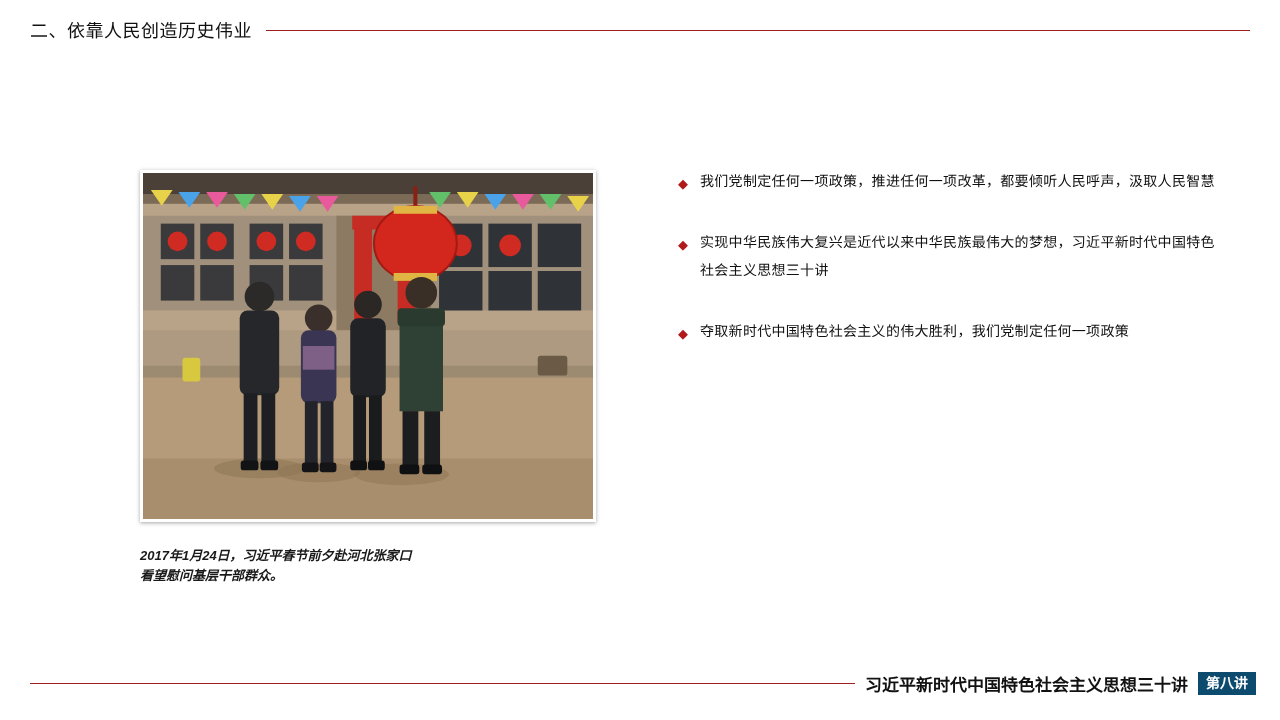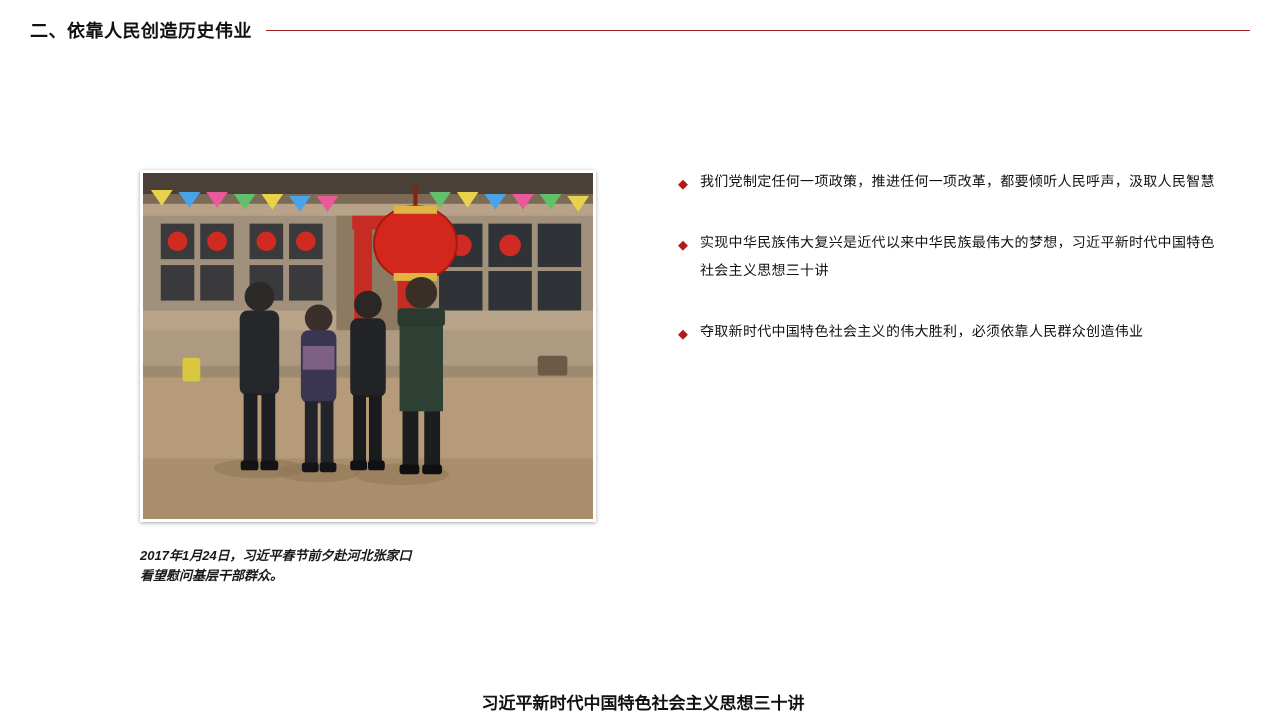--- a/index.html
+++ b/index.html
@@ -22,21 +22,21 @@
     top: 14px;
     left: 30px;
     right: 30px;
     height: 30px;
     display: flex;
     align-items: center;
     gap: 14px;
   }
   .header-title {
     font-size: 18px;
-    font-weight: bold;
+    font-weight: normal;
     color: #111;
     white-space: nowrap;
     letter-spacing: 0.5px;
   }
   .header-rule {
     flex: 1 1 auto;
     height: 0;
     border-top: 1.5px solid #9e1f1f;
     margin-top: 2px;
   }
@@ -105,26 +105,25 @@
     line-height: 1.95;
     color: #111;
     letter-spacing: 0.3px;
   }
 
   
   .slide-footer {
     position: absolute;
     left: 30px;
     right: 24px;
-    bottom: 12px;
+    bottom: 22px;
     height: 30px;
     display: flex;
     align-items: center;
     gap: 10px;
-    flex-direction: column;
   }
   .footer-rule {
     flex: 1 1 auto;
     height: 0;
     border-top: 1.5px solid #9e1f1f;
   }
   .footer-title {
     font-size: 17px;
     font-weight: bold;
     color: #111;
@@ -285,21 +284,21 @@
       <span class="bullet-text">我们党制定任何一项政策，推进任何一项改革，都要倾听人民呼声，汲取人民智慧</span>
     </div>
 
     <div class="bullet-item">
       <span class="bullet-marker">◆</span>
       <span class="bullet-text">实现中华民族伟大复兴是近代以来中华民族最伟大的梦想，习近平新时代中国特色社会主义思想三十讲</span>
     </div>
 
     <div class="bullet-item">
       <span class="bullet-marker">◆</span>
-      <span class="bullet-text">夺取新时代中国特色社会主义的伟大胜利，必须依靠人民群众创造伟业</span>
+      <span class="bullet-text">夺取新时代中国特色社会主义的伟大胜利，我们党制定任何一项政策</span>
     </div>
 
   </div>
 </div>
 
 <div class="slide-footer">
   <div class="footer-rule"></div>
   <div class="footer-title">习近平新时代中国特色社会主义思想三十讲</div>
   <div class="footer-badge">第八讲</div>
 </div>

